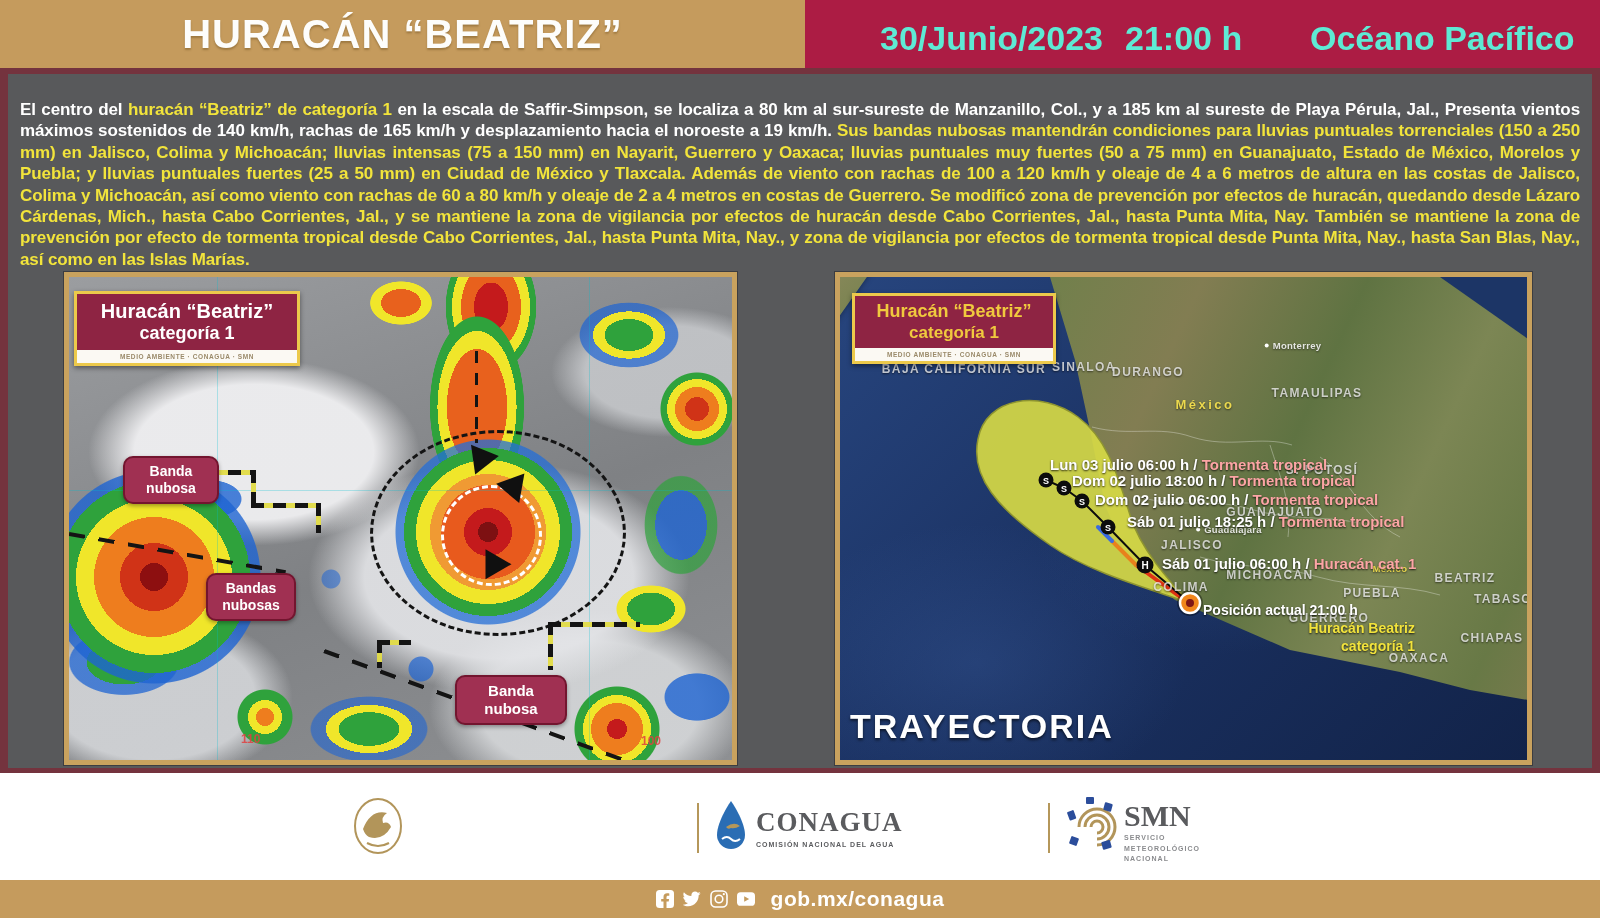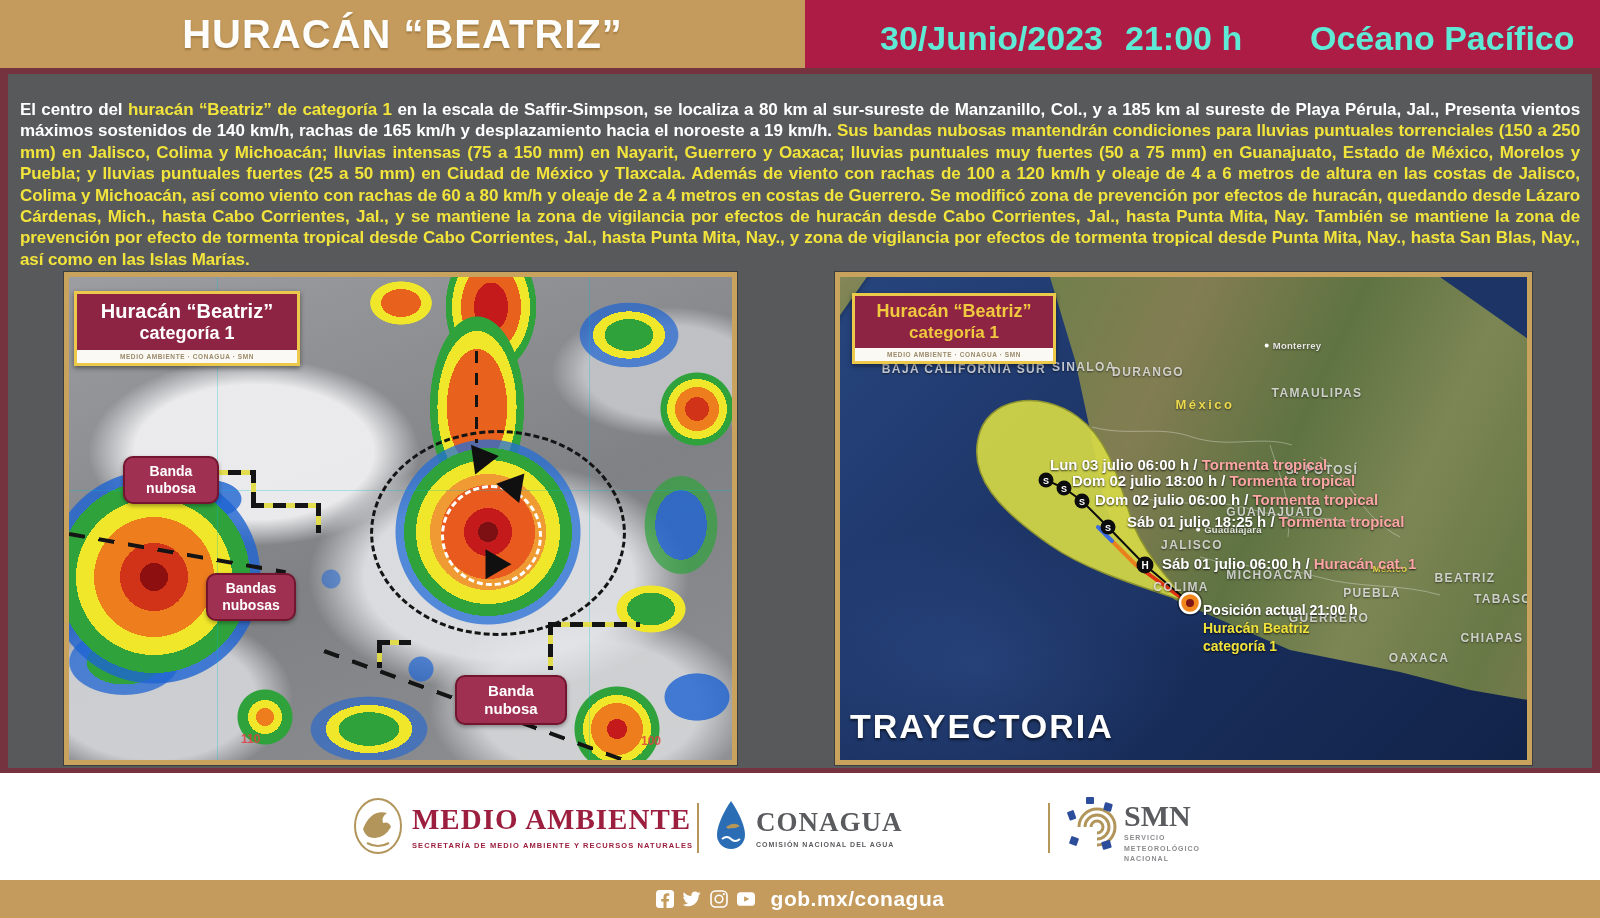--- a/index.html
+++ b/index.html
@@ -99,21 +99,21 @@
         clip-path:polygon(0 0,100% 0,100% 100%);background:#1c3566}
   #baja{position:absolute;left:8px;top:-46px;width:46px;height:252px;border-radius:24px;
         transform:rotate(35deg);transform-origin:50% 0;
         background:linear-gradient(100deg,#8f8a5f,#73814c);box-shadow:0 0 6px rgba(0,0,0,.4)}
   #trk-svg{position:absolute;left:0;top:0}
   .wp-label{position:absolute;font-size:15px;font-weight:800;color:#fff;white-space:nowrap;
             text-shadow:0 1px 2px rgba(0,0,0,.8)}
   .wp-label .y{color:#fca5a5}
   #cur-label{position:absolute;left:363px;top:324px;width:212px;font-size:14px;font-weight:800;
              color:#fff;text-shadow:0 1px 2px rgba(0,0,0,.8);line-height:1.3}
-  #cur-label .y{color:#f2e33c;display:block;text-align:left}
+  #cur-label .y{color:#f2e33c;display:block;text-align:right}
   .pl{position:absolute;transform:translate(-50%,-50%);font-size:12px;font-weight:700;
       color:rgba(242,242,242,.78);letter-spacing:1.4px;white-space:nowrap;
       text-shadow:0 1px 2px rgba(0,0,0,.55)}
   .pl.city{font-size:9.5px;letter-spacing:.3px;color:rgba(255,255,255,.85)}
   .pl.city::before{content:"";display:inline-block;width:4px;height:4px;border-radius:50%;
                    background:#fff;margin-right:4px;vertical-align:middle}
   .pl.country{color:#ecd94e;font-size:13px;letter-spacing:2.5px}
   .pl.small-y{color:#ecd94e;font-size:9.5px;letter-spacing:.5px}
   #map-title{position:absolute;left:10px;top:430px;font-size:34px;font-weight:800;
              letter-spacing:2px;color:#fff;text-shadow:0 2px 3px rgba(0,0,0,.6)}
@@ -295,24 +295,20 @@
   </div>
 
   <div id="footer">
     <div id="semarnat">
       <svg width="50" height="58" viewBox="0 0 50 58">
         <ellipse cx="25" cy="29" rx="23" ry="27" fill="none" stroke="#b2955a" stroke-width="2"></ellipse>
         <path d="M10 32 Q18 12 34 16 Q28 20 30 26 Q36 24 38 30 Q30 44 16 40 Q12 38 10 32 Z" fill="#b2955a"></path>
         <path d="M14 46 Q25 52 36 46" stroke="#b2955a" fill="none" stroke-width="2"></path>
       </svg>
     </div>
-    <div id="semarnat-text">
-      <div id="semarnat-name">MEDIO AMBIENTE</div>
-      <div id="semarnat-sub">SECRETARÍA DE MEDIO AMBIENTE Y RECURSOS NATURALES</div>
-    </div>
 
     <div class="fdiv" style="left:697px"></div>
 
     <div id="conagua">
       <svg width="34" height="54" viewBox="0 0 34 54">
         <path d="M17 2 C17 2 31 22 31 36 A14 14 0 1 1 3 36 C3 22 17 2 17 2 Z" fill="#2a6db4"></path>
         <path d="M8 40 Q13 36 17 40 Q21 44 26 40" stroke="#fff" stroke-width="2" fill="none"></path>
         <path d="M12 28 Q20 22 26 27 Q21 30 17 29 Q14 31 12 28 Z" fill="#b5975a"></path>
       </svg>
     </div>

